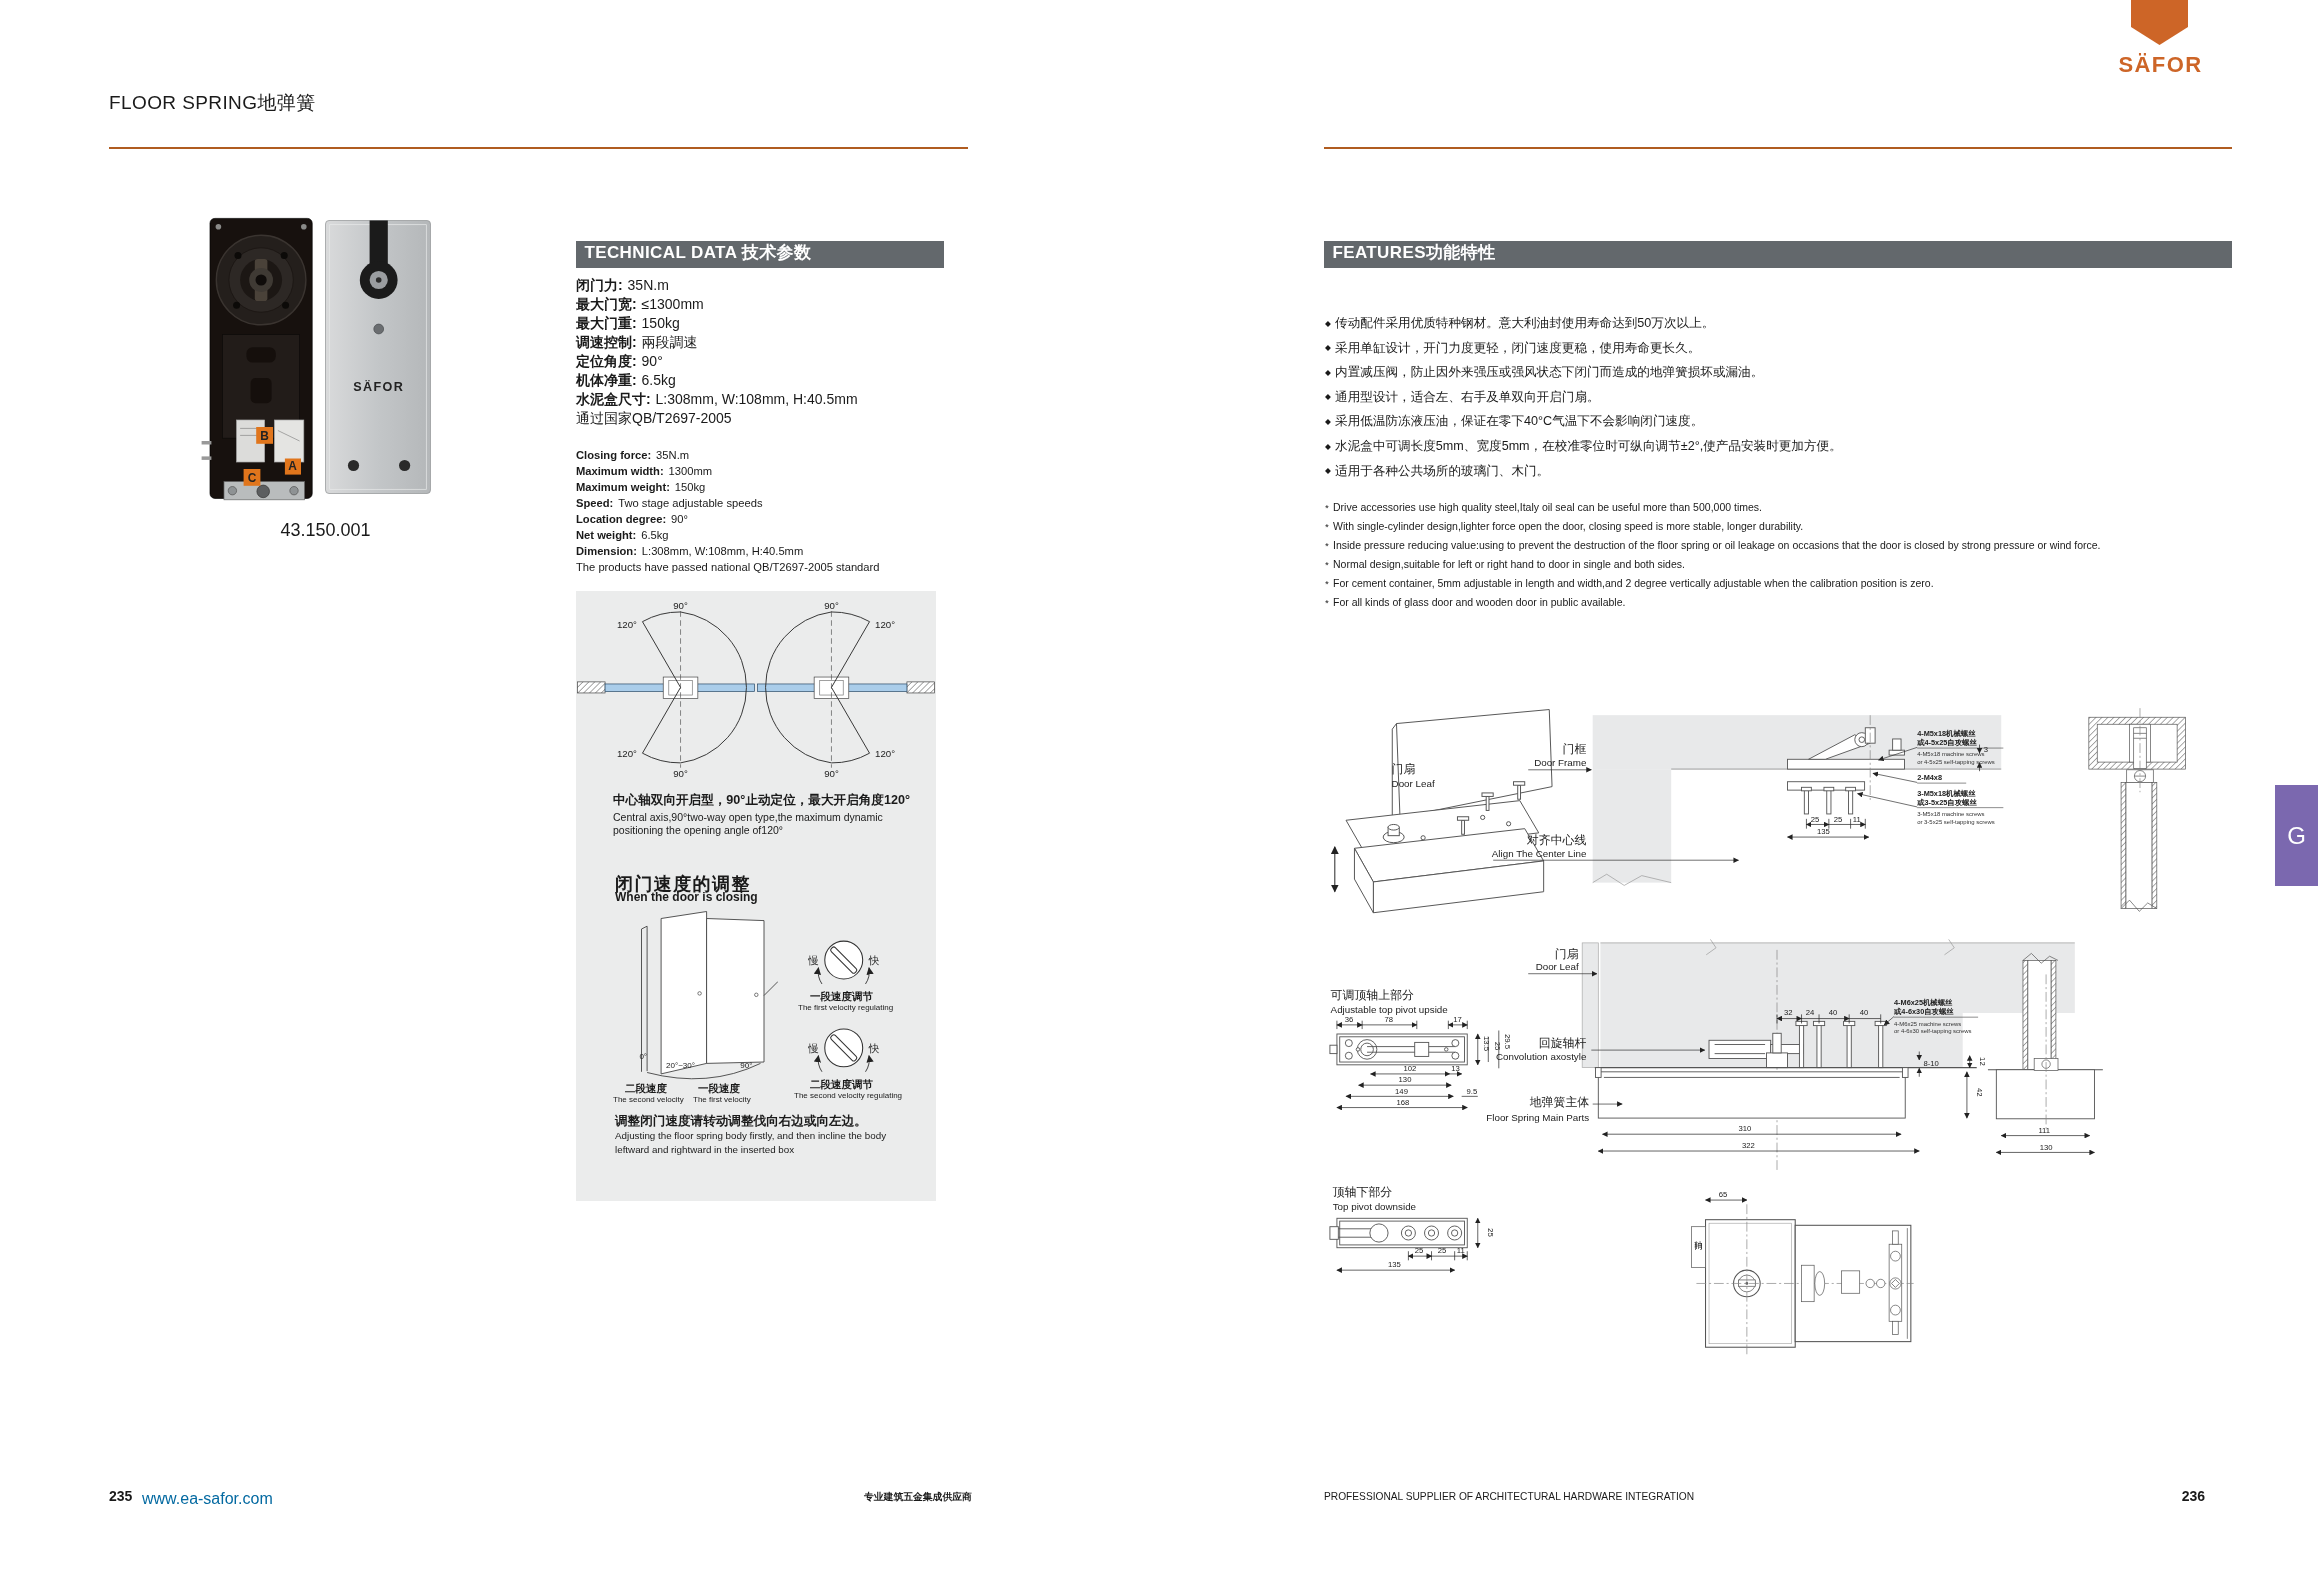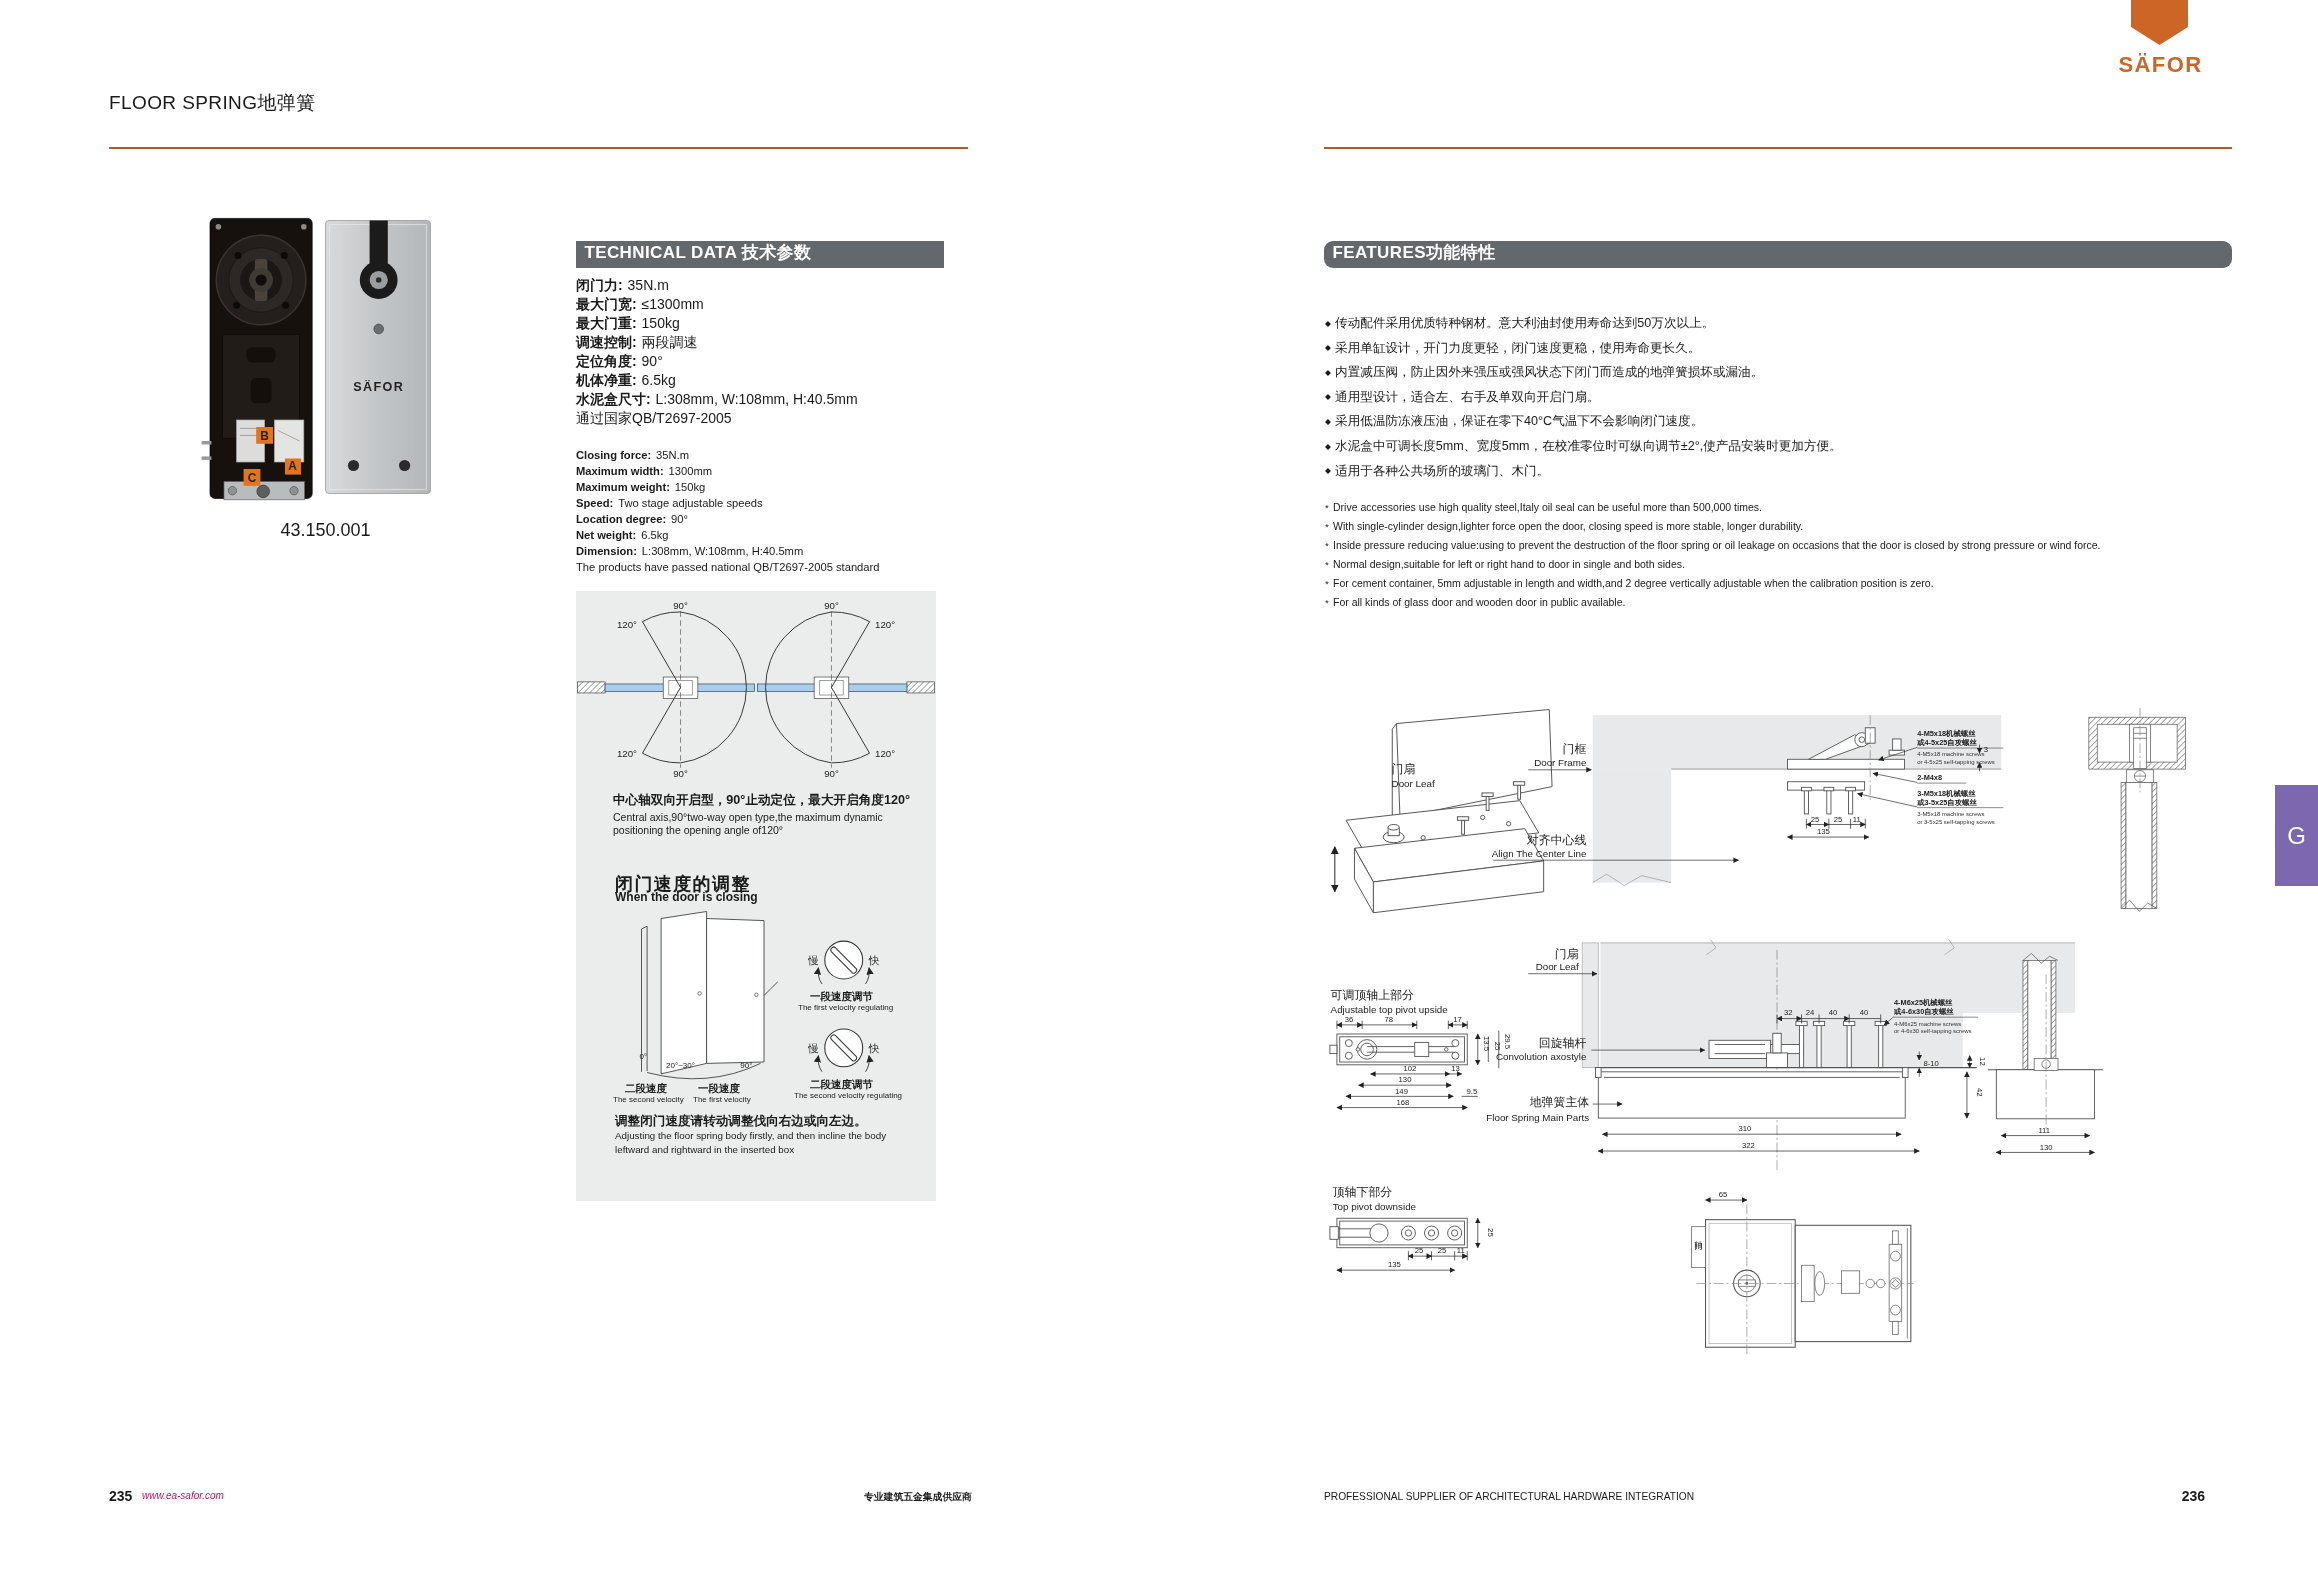--- a/index.html
+++ b/index.html
@@ -224,21 +224,21 @@
   <div class="abs" style="left:698px;top:1082px;font-size:10.5px;font-weight:bold;text-align:center;">一段速度</div>
   <div class="abs" style="left:693px;top:1095px;font-size:8px;">The first velocity</div>
   <div class="abs" style="left:810px;top:990px;font-size:10.5px;font-weight:bold;">一段速度调节</div>
   <div class="abs" style="left:798px;top:1003px;font-size:8px;">The first velocity regulating</div>
   <div class="abs" style="left:810px;top:1078px;font-size:10.5px;font-weight:bold;">二段速度调节</div>
   <div class="abs" style="left:794px;top:1091px;font-size:8px;">The second velocity regulating</div>
   <div class="abs" style="left:615px;top:1113px;font-size:12.6px;font-weight:bold;">调整闭门速度请转动调整伐向右边或向左边。</div>
   <div class="abs" style="left:615px;top:1130px;font-size:9.8px;">Adjusting the floor spring body firstly, and then incline the body</div>
   <div class="abs" style="left:615px;top:1144px;font-size:9.8px;">leftward and rightward in the inserted box</div>
 
-  <div class="abs bar" style="left:1324px;top:241px;width:900px;height:27px;font-size:17px;border-radius:9px;">
+  <div class="abs bar" style="left:1324px;top:241px;width:900px;height:27px;font-size:17px;">
     <span>FEATURES功能特性</span>
   </div>
   <div class="abs" style="left:1325px;top:311px;">
     <div class="feat-row"><span class="fb">◆</span><span>传动配件采用优质特种钢材。意大利油封使用寿命达到50万次以上。</span></div>
     <div class="feat-row"><span class="fb">◆</span><span>采用单缸设计，开门力度更轻，闭门速度更稳，使用寿命更长久。</span></div>
     <div class="feat-row"><span class="fb">◆</span><span>内置减压阀，防止因外来强压或强风状态下闭门而造成的地弹簧损坏或漏油。</span></div>
     <div class="feat-row"><span class="fb">◆</span><span>通用型设计，适合左、右手及单双向开启门扇。</span></div>
     <div class="feat-row"><span class="fb">◆</span><span>采用低温防冻液压油，保证在零下40°C气温下不会影响闭门速度。</span></div>
     <div class="feat-row"><span class="fb">◆</span><span>水泥盒中可调长度5mm、宽度5mm，在校准零位时可纵向调节±2°,使产品安装时更加方便。</span></div>
     <div class="feat-row"><span class="fb">◆</span><span>适用于各种公共场所的玻璃门、木门。</span></div>
@@ -571,19 +571,19 @@
     </g>
     <text x="572" y="738" class="dtxt">65</text>
     <text x="543" y="790" font-size="12" text-anchor="middle" style="writing-mode:vertical-rl;text-orientation:upright">门轴</text>
   </svg>
 
   <div class="abs tab-g" style="left:2275px;top:785px;width:43px;height:101px;line-height:101px;font-size:24px;">
     <span>G</span>
   </div>
 
   <div class="abs" style="left:109px;top:1488px;font-size:14px;font-weight:bold;">235</div>
-  <div class="abs" style="left:142px;top:1490px;font-size:10px;color:#be185d;font-style:italic;">www.ea-safor.com</div>
+  <div class="abs" style="left:142px;top:1490px;font-size:16px;color:#0369a1;">www.ea-safor.com</div>
   <div class="abs" style="left:864px;top:1491px;font-size:9.8px;font-weight:bold;">专业建筑五金集成供应商</div>
   <div class="abs" style="left:1324px;top:1491px;font-size:10.2px;">PROFESSIONAL SUPPLIER OF ARCHITECTURAL HARDWARE INTEGRATION</div>
   <div class="abs" style="left:2163px;top:1488px;width:42px;text-align:right;font-size:14px;font-weight:bold;">236</div>
 
 </div>
 
 
 </body></html>

